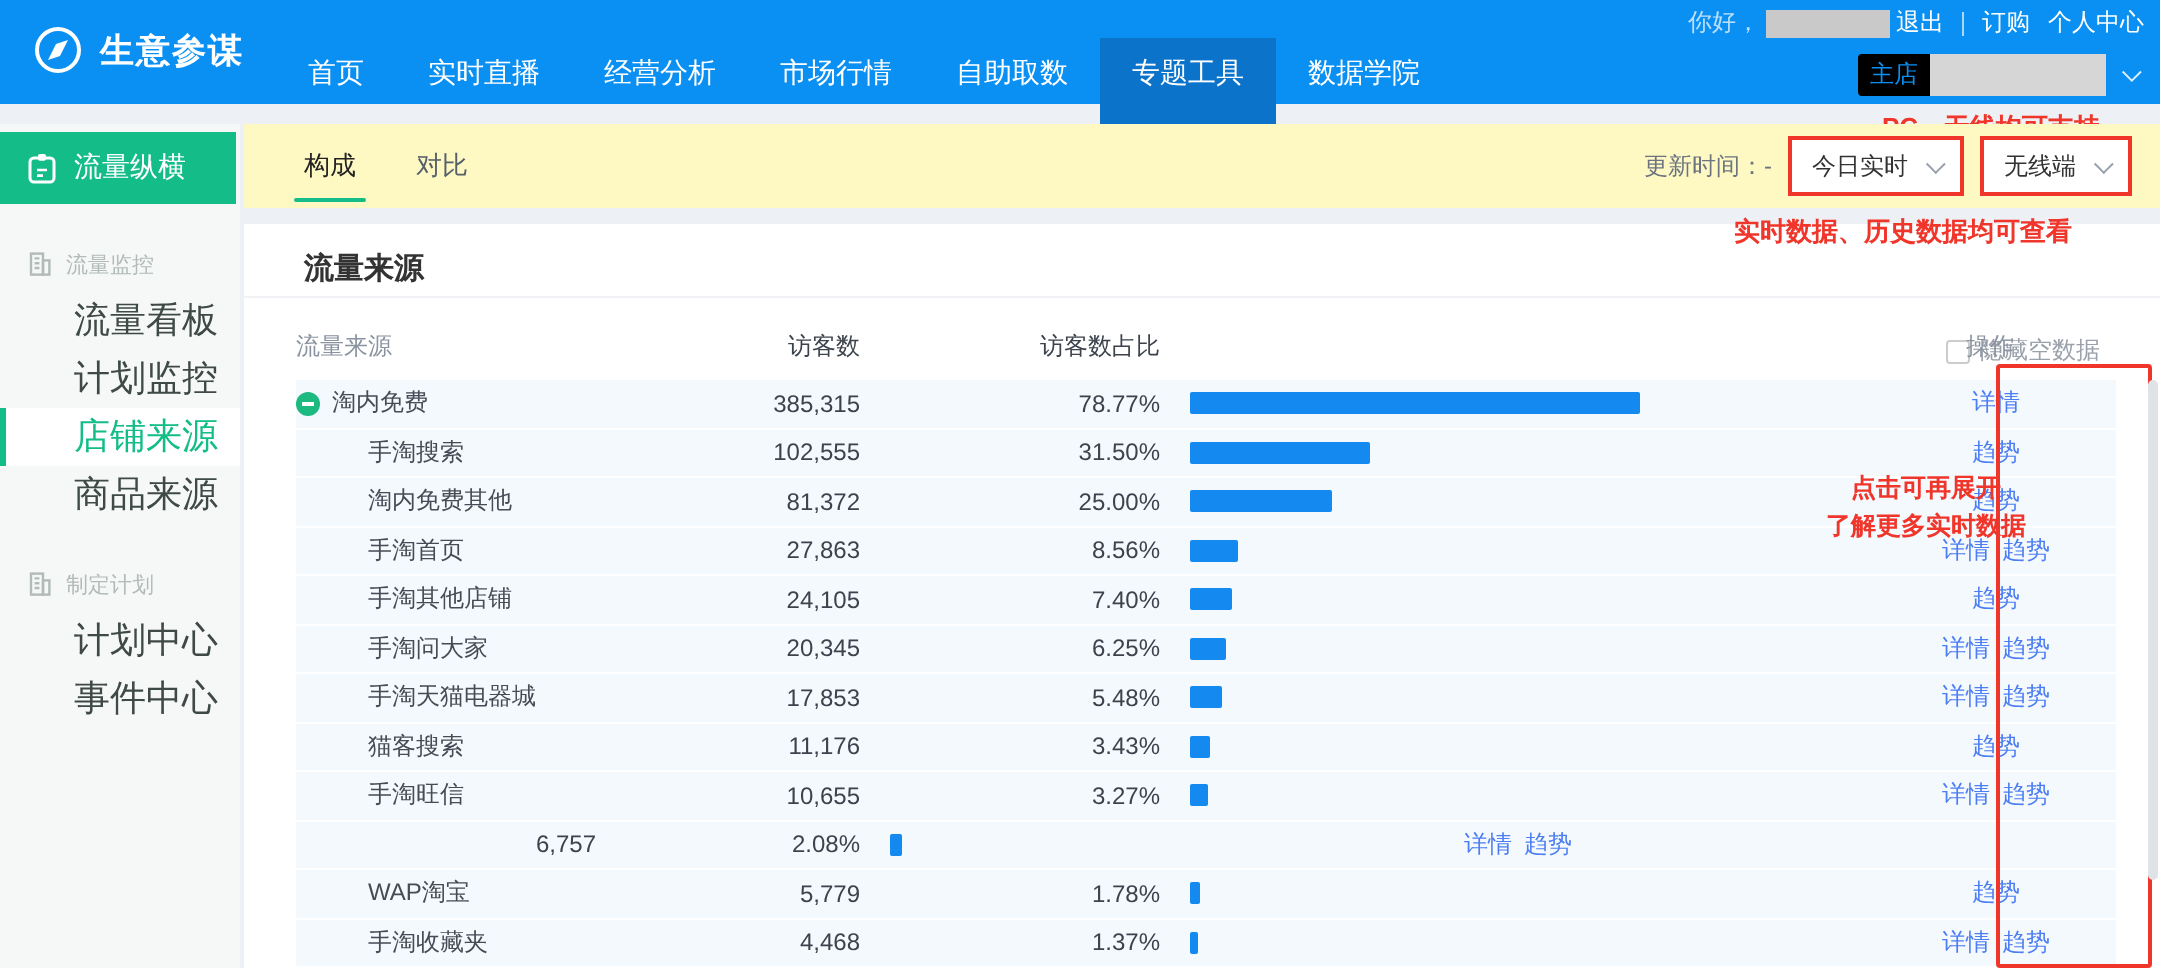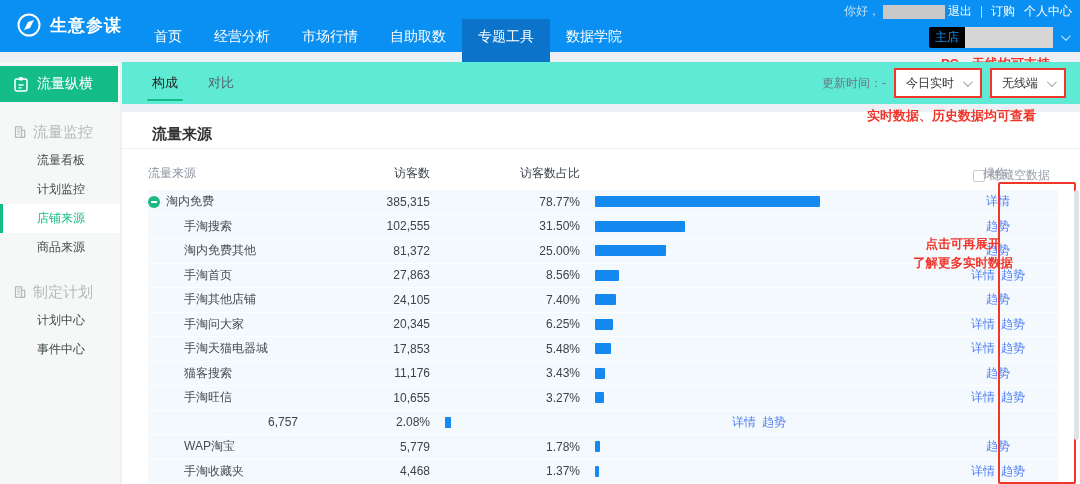--- a/index.html
+++ b/index.html
@@ -28,26 +28,26 @@
   .ann{color:var(--annotation,#f0352b);font-weight:bold;}
   .ann-top{position:absolute;top:55px;right:30px;font-size:13px;}
   .ann-panel-note{position:absolute;right:44px;top:-5px;font-size:13px;white-space:nowrap;}
   .ann-expand{position:absolute;left:756px;top:123px;width:170px;text-align:center;font-size:12.5px;line-height:19px;}
   .ann-col-box{position:absolute;left:876px;top:70px;width:78px;height:302px;border:2px solid var(--annotation,#f0352b);border-radius:2px;pointer-events:none;}
 
   
   .sidebar{position:absolute;left:0;top:62px;width:120px;height:422px;background:#f6f8f8;}
   .product-band{margin-top:4px;width:118px;height:36px;background:var(--green,#14bd88);color:#fff;display:flex;align-items:center;gap:8px;padding-left:13px;font-size:14px;cursor:pointer;}
   .side-group{margin-top:16px;}
-  .side-sec{display:flex;align-items:center;gap:6px;padding-left:13px;color:#b2bbb8;font-size:15px;height:28px;}
-  .side-item{height:29px;line-height:29px;padding-left:37px;font-size:12px;color:#3f4a47;cursor:pointer;}
+  .side-sec{display:flex;align-items:center;gap:6px;padding-left:13px;color:#b2bbb8;font-size:11px;height:28px;}
+  .side-item{height:29px;line-height:29px;padding-left:37px;font-size:18px;color:#3f4a47;cursor:pointer;}
   .side-item.active{background:#fff;color:var(--green,#14bd88);border-left:3px solid var(--green,#14bd88);padding-left:34px;}
 
   
-  .tabbar{position:absolute;left:122px;top:62px;width:958px;height:42px;background:#5eead4;}
+  .tabbar{position:absolute;left:122px;top:62px;width:958px;height:42px;background:#fef9c3;}
   .tabs{position:absolute;left:30px;top:0;height:42px;display:flex;gap:30px;}
   .tab{font-size:13px;color:#55606a;line-height:42px;cursor:pointer;position:relative;}
   .tab.active{color:#222;}
   .tab.active::after{content:"";position:absolute;left:50%;transform:translateX(-50%);bottom:3px;width:36px;height:2px;background:var(--green,#14bd88);border-radius:1px;}
   .toolbar-right{position:absolute;right:14px;top:0;height:42px;display:flex;align-items:center;gap:8px;}
   .update-label{color:#6b7480;}
   .ann-select{border:2px solid var(--annotation,#f0352b);background:#fff;height:30px;display:flex;align-items:center;padding:0 10px;gap:9px;color:#333;cursor:pointer;white-space:nowrap;}
 
   
   .panel{position:absolute;left:122px;top:112px;width:958px;height:372px;background:#fff;}
@@ -78,20 +78,21 @@
     <span style="display:flex">
       <svg width="26" height="26" viewBox="0 0 26 26">
         <circle cx="13" cy="13" r="10.5" fill="none" stroke="#fff" stroke-width="2"></circle>
         <path d="M8 18 L12 10 L18 8 L14 16 Z" fill="#fff"></path>
       </svg>
     </span>
     <span class="brand-title">生意参谋</span>
   </div>
   <div class="main-nav">
       <div class="nav-item">首页</div>
+      <div class="nav-item">实时直播</div>
       <div class="nav-item">经营分析</div>
       <div class="nav-item">市场行情</div>
       <div class="nav-item">自助取数</div>
       <div class="nav-item active">专题工具</div>
       <div class="nav-item">数据学院</div>
     </div>
   <div class="utility">
     <span class="greeting">你好，</span>
     <span class="redact-user"></span>
     <span style="display:flex;align-items:center;gap:9px">

